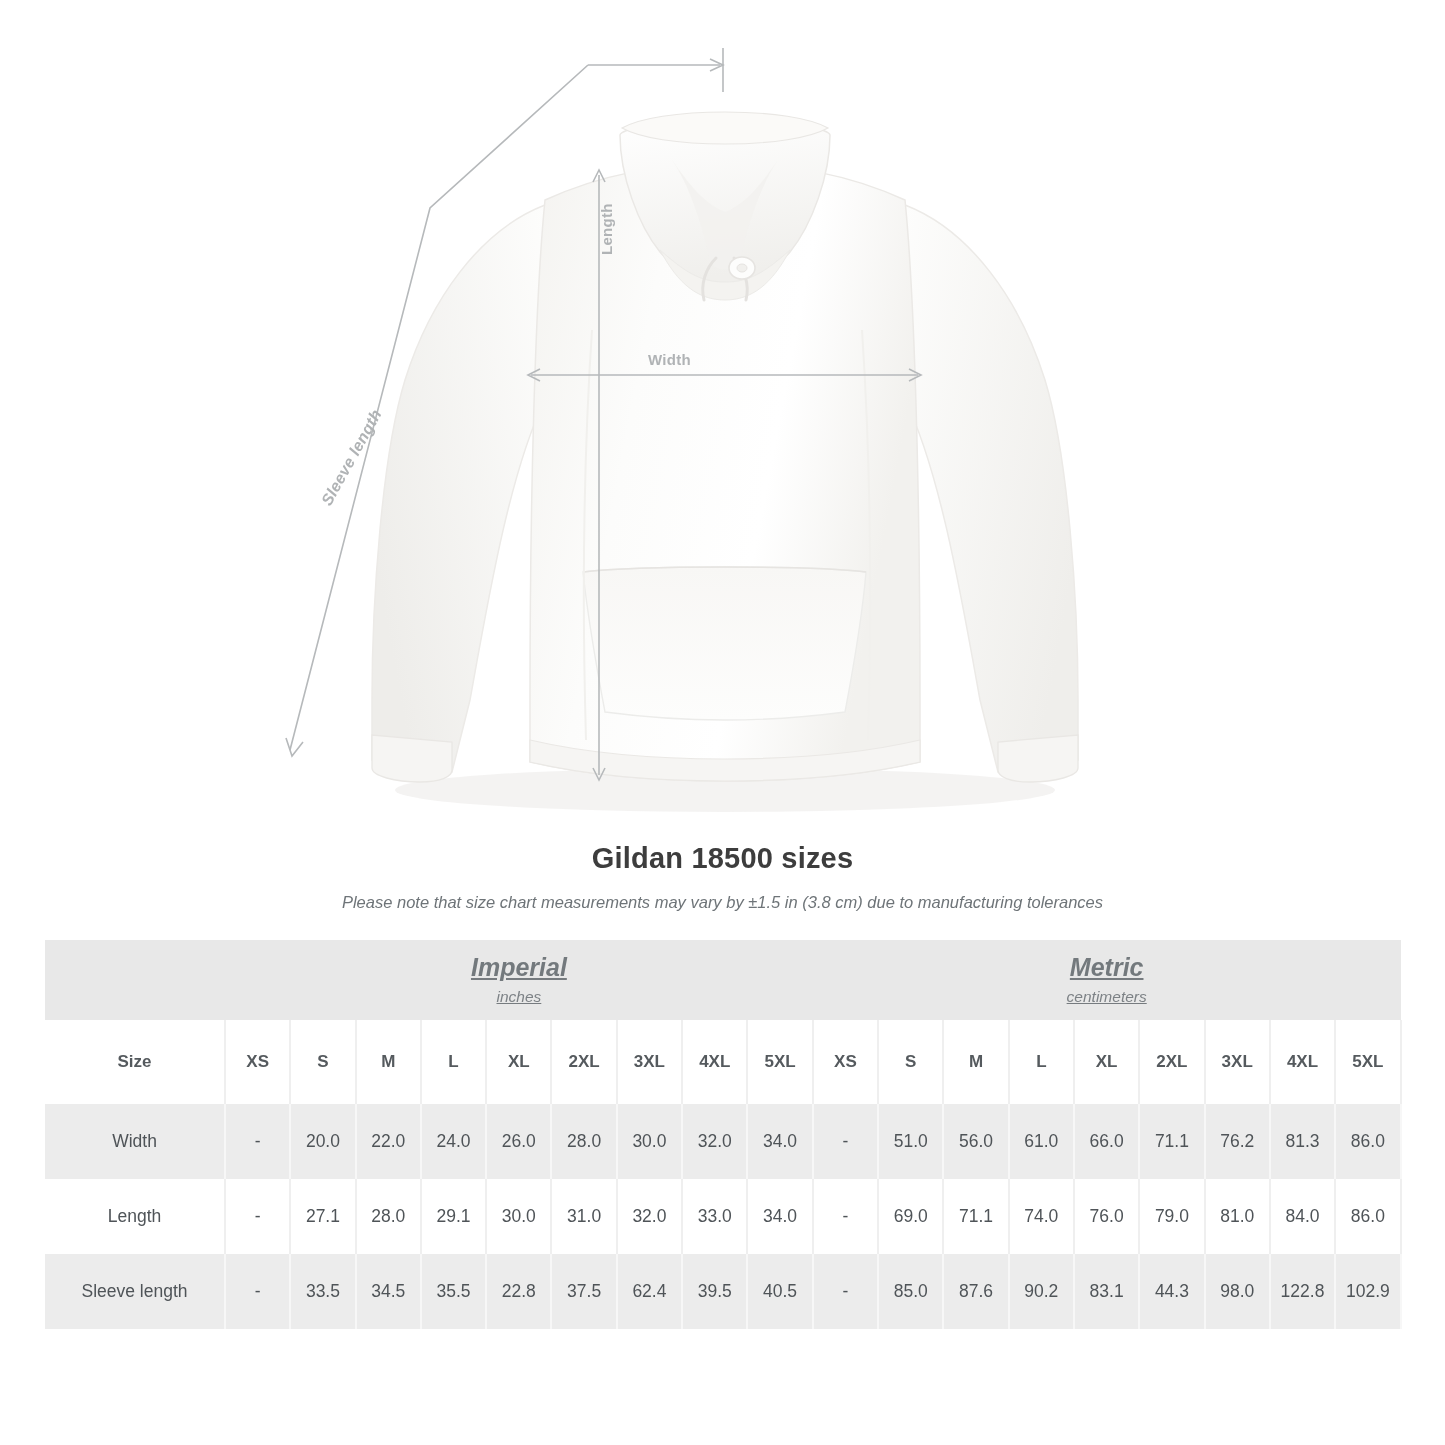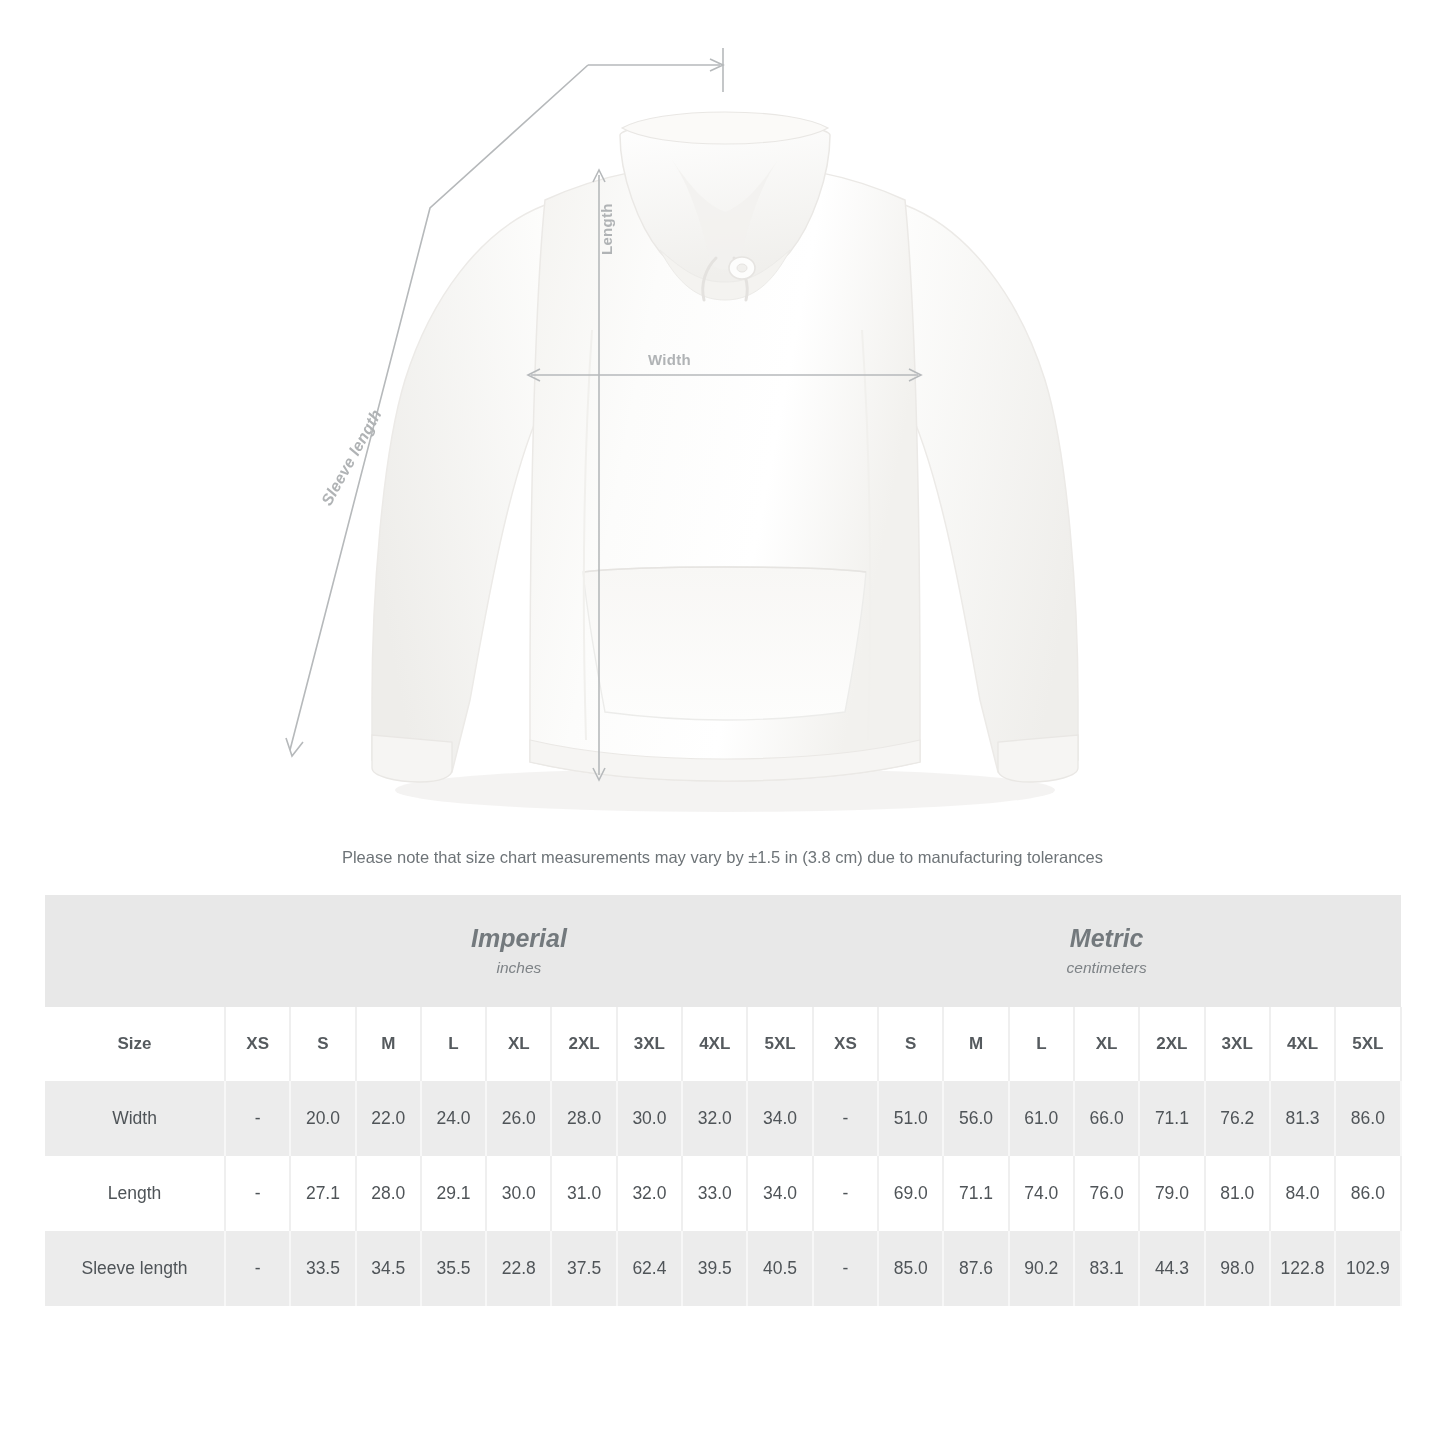--- a/index.html
+++ b/index.html
@@ -64,20 +64,21 @@
     text-align: center;
     font-size: 29px;
     font-weight: bold;
     color: #3d3d3d;
     margin: 12px 0 0 0;
     letter-spacing: 0.2px;
   }
   .chart-note {
     text-align: center;
     font-size: 16.5px;
+    font-style: italic;
     color: #6e7478;
     margin: 18px 0 12px 0;
   }
 
   
   .table-wrap {
     margin: 28px 45px 0 45px;
   }
   table.size-table {
     width: 1355px;
@@ -87,43 +88,44 @@
   table.size-table td, table.size-table th {
     padding: 0;
     margin: 0;
     text-align: center;
     vertical-align: middle;
     font-weight: normal;
   }
   
   .unit-cell {
     background: #e8e8e8;
-    height: 112px;
+    height: 80px;
     color: #767b7f;
+    text-decoration: underline;
   }
   .unit-name {
     font-size: 25px;
     font-style: italic;
     font-weight: bold;
     color: #73797d;
     line-height: 1.1;
   }
   .unit-sub {
     font-size: 15.5px;
     font-style: italic;
     color: #7d8286;
     margin-top: 7px;
   }
   .corner-cell {
     background: #e8e8e8;
   }
 
   
   tr.head-row td {
-    height: 74px;
+    height: 84px;
     font-size: 17px;
     color: #555a5e;
     font-weight: bold;
     background: #ffffff;
     border-right: 2px solid #efefef;
   }
   tr.head-row td.rowlabel {
     font-size: 17px;
     background: #ffffff;
   }
@@ -248,20 +250,21 @@
         <path d="M710,59 L723,65 L710,71"></path>
         <path d="M723,48 L723,92"></path>
       </g>
     </svg>
 
     <div class="dim-label length">Length</div>
     <div class="dim-label width">Width</div>
     <div class="dim-label sleeve">Sleeve length</div>
   </div>
 
+  <div class="chart-title">Gildan 18500 sizes</div>
   <div class="chart-note">Please note that size chart measurements may vary by ±1.5 in (3.8 cm) due to manufacturing tolerances</div>
 
   <div class="table-wrap">
     <table class="size-table">
       <colgroup>
         <col class="label-col">
         <col class="val-col">
           <col class="val-col">
           <col class="val-col">
           <col class="val-col">

